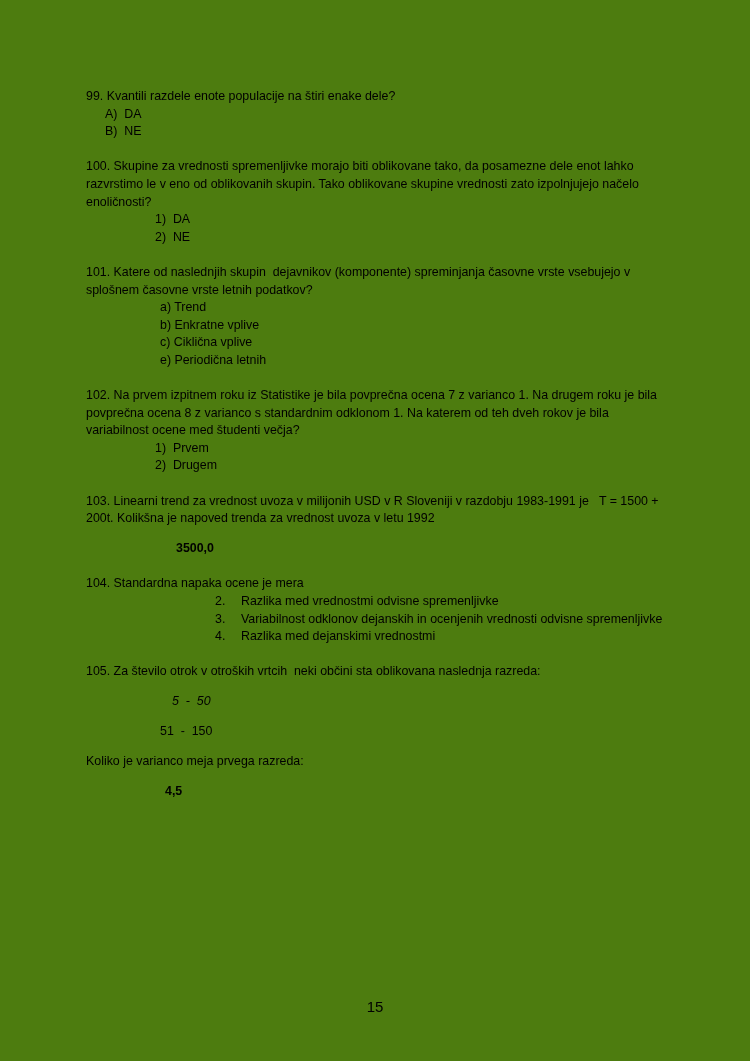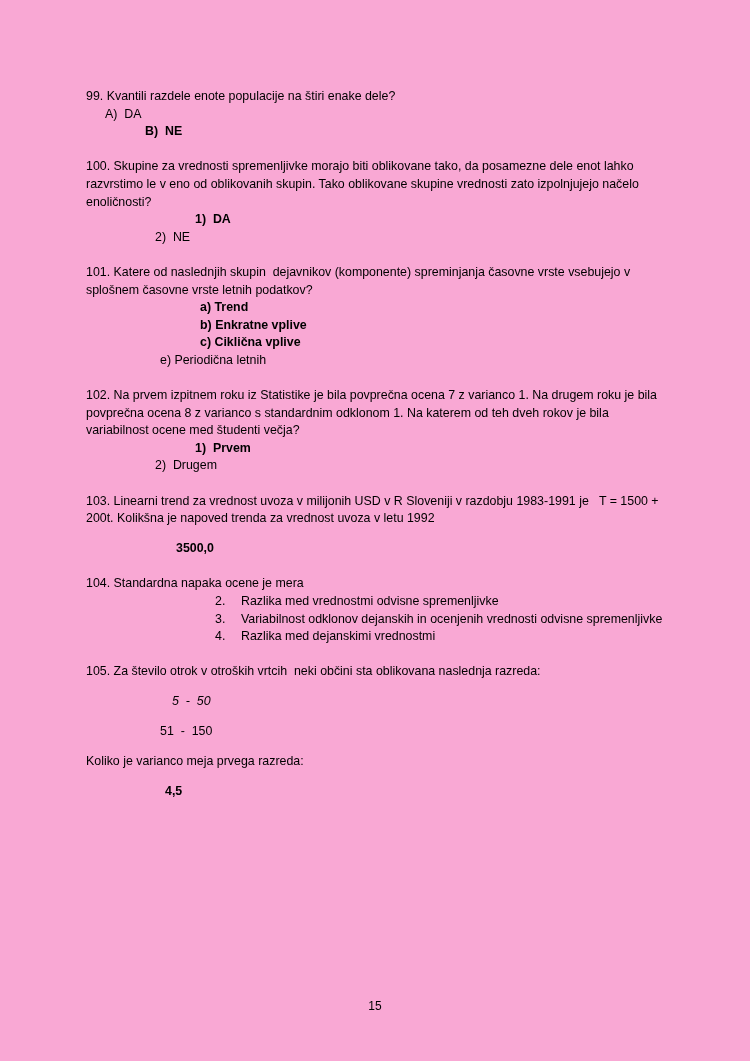--- a/index.html
+++ b/index.html
@@ -4,21 +4,21 @@
 <style>
   html, body {
     margin: 0;
     padding: 0;
     background: #ffffff;
   }
   .page {
     position: relative;
     width: 750px;
     height: 1061px;
-    background: #f9a8d4;
+    background: #4d7c0f;
     color: #000000;
     font-family: "Liberation Sans", sans-serif;
     font-size: 12.4px;
     line-height: 17.6px;
     overflow: hidden;
   }
   .content {
     position: absolute;
     left: 86px;
     top: 88px;
@@ -33,21 +33,21 @@
   }
   .options {
     margin: 0;
     padding: 0;
     list-style: none;
   }
   .opt {
     margin: 0;
     white-space: pre-wrap;
   }
-  .opt.bold { font-weight: bold; margin-left: 40px; }
+  .opt.bold { font-weight: normal; }
   .answer { white-space: pre-wrap; }
   .answer.bold { font-weight: bold; }
 
   
   .ind-a { padding-left: 19px; }
   .ind-b { padding-left: 69px; }
   .ind-c { padding-left: 74px; }
   .ind-d { padding-left: 90px; }
   .ind-e { padding-left: 79px; }
   .ind-f { padding-left: 86px; font-style: italic; }
@@ -66,21 +66,21 @@
     left: 0;
     top: 0;
   }
 
   .footer {
     position: absolute;
     left: 0;
     top: 998px;
     width: 750px;
     text-align: center;
-    font-size: 12px;
+    font-size: 15px;
   }
 </style>
 </head>
 <body>
 
 <div class="page">
   <div class="content">
 
     <div class="qblock">
       <p class="qtext">99. Kvantili razdele enote populacije na štiri enake dele?</p>

